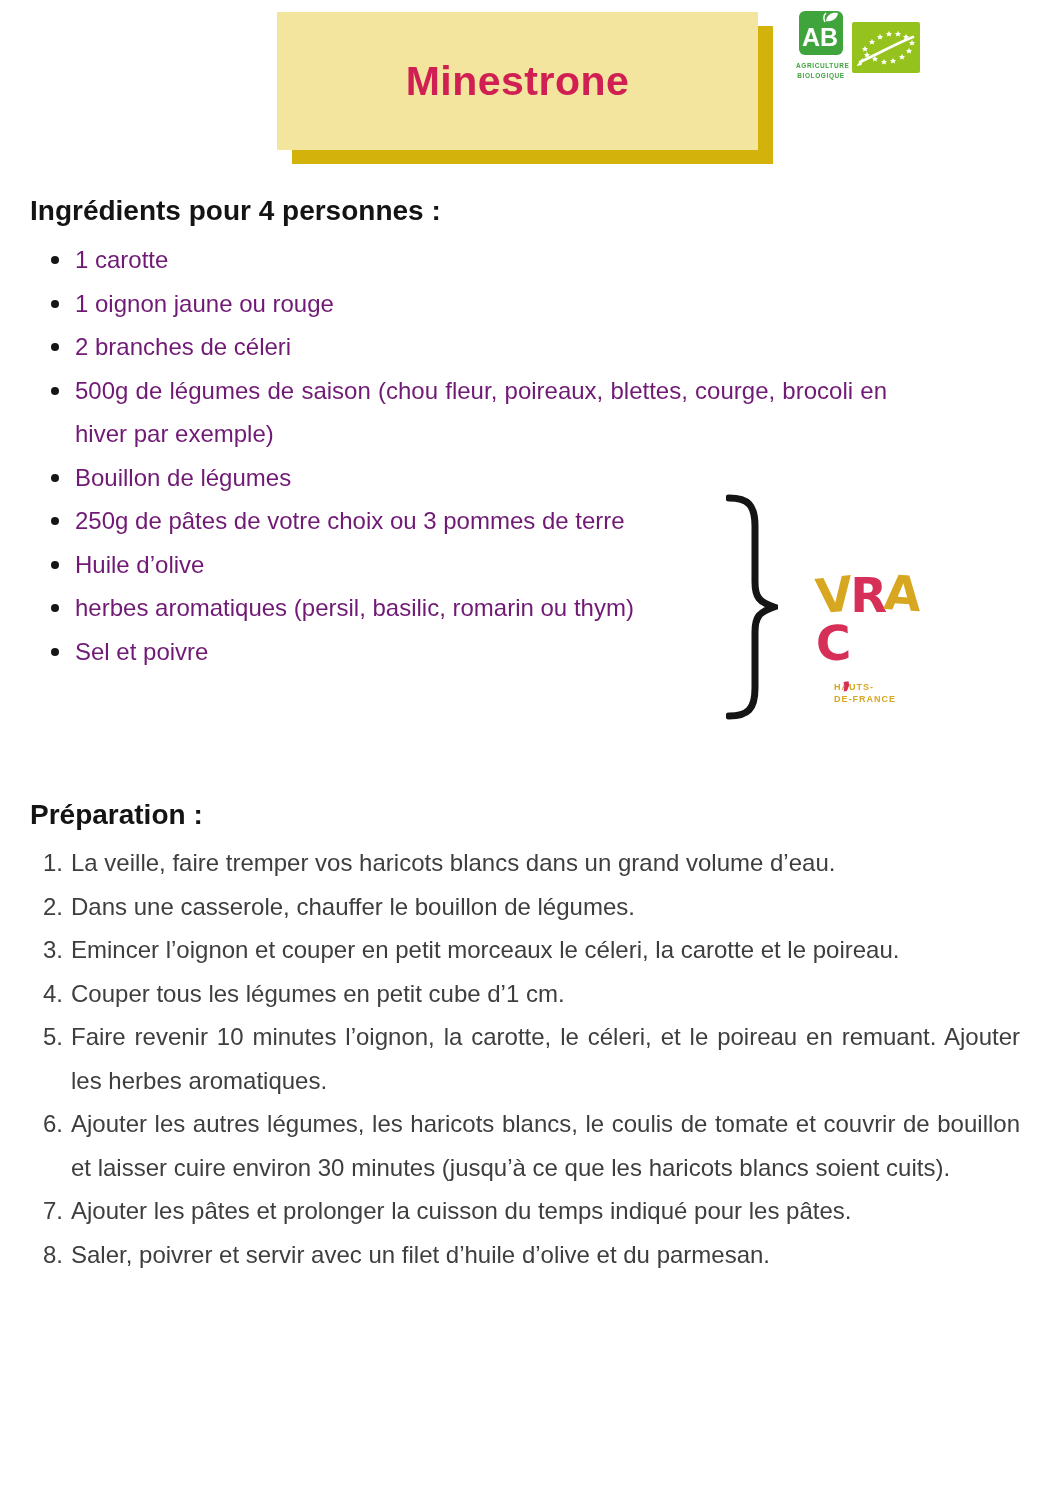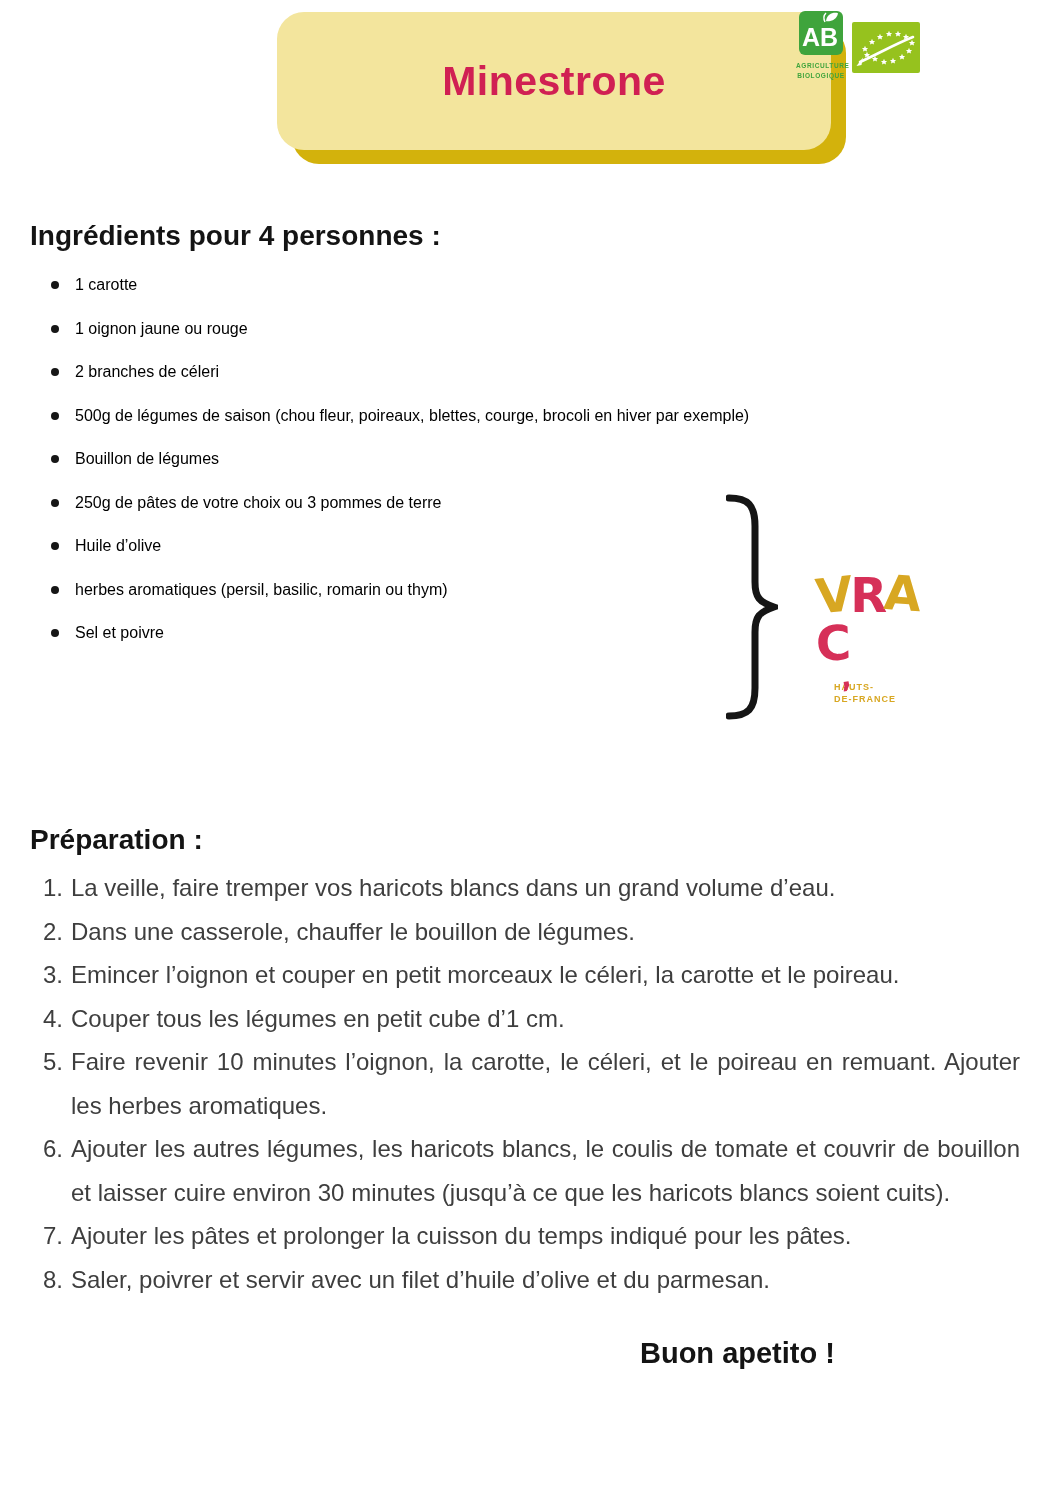--- a/index.html
+++ b/index.html
@@ -5,40 +5,40 @@
   * { margin:0; padding:0; box-sizing:border-box; }
   html,body { background:#ffffff; }
   body { font-family:"Liberation Sans", sans-serif; }
   .page {
     position:relative; width:1059px; height:1497px;
     background:#ffffff; overflow:hidden;
   }
 
   
   .banner {
-    position:absolute; left:277px; top:12px; width:554px; height:138px;
+    position:absolute; left:277px; top:12px; width:481px; height:138px;
     background:#F3E59D;
     box-shadow:15px 14px 0 0 #D3B20C;
-    display:flex; align-items:center; justify-content:center;border-radius:27px;
+    display:flex; align-items:center; justify-content:center;
   }
   .banner h1 {
     color:#D02053; font-size:41px; font-weight:700; letter-spacing:0.5px;
   }
 
   
   .ab-logo { position:absolute; left:796px; top:10px; width:50px; text-align:center; }
   .ab-caption { margin-top:2px; color:#3FA43C; font-size:6.5px; font-weight:700; letter-spacing:0.6px; line-height:8px; }
   .eu-logo { position:absolute; left:852px; top:22px; }
 
   
-  .section-heading { color:#141414; font-size:28px; font-weight:700; line-height:34px;margin-top:25px; }
+  .section-heading { color:#141414; font-size:28px; font-weight:700; line-height:34px; }
   .ingredients { position:absolute; left:30px; top:194px; width:890px; }
   .ingredients ul { list-style:none; margin-top:10px; padding-left:45px; }
   .ingredients li {
-    position:relative; color:#000000; font-size:16px; line-height:43.5px;
+    position:relative; color:#701a75; font-size:24px; line-height:43.5px;
   }
   .ingredients li::before {
     content:""; position:absolute; left:-24px; top:18px;
     width:8px; height:8px; border-radius:50%; background:#161616;
   }
   .justify { text-align:justify; }
   li.justify { max-width:812px; }
 
   
   .brace { position:absolute; left:726px; top:493px; }
@@ -178,15 +178,14 @@
         <span class="num">7.</span>
         <span class="txt">Ajouter les pâtes et prolonger la cuisson du temps indiqué pour les pâtes.</span>
       </li>
       <li>
         <span class="num">8.</span>
         <span class="txt">Saler, poivrer et servir avec un filet d’huile d’olive et du parmesan.</span>
       </li>
     </ol>
   </div>
 
-  <div class="footer-note">Buon apetito !</div>
 
 </div>
 
 </body></html>

